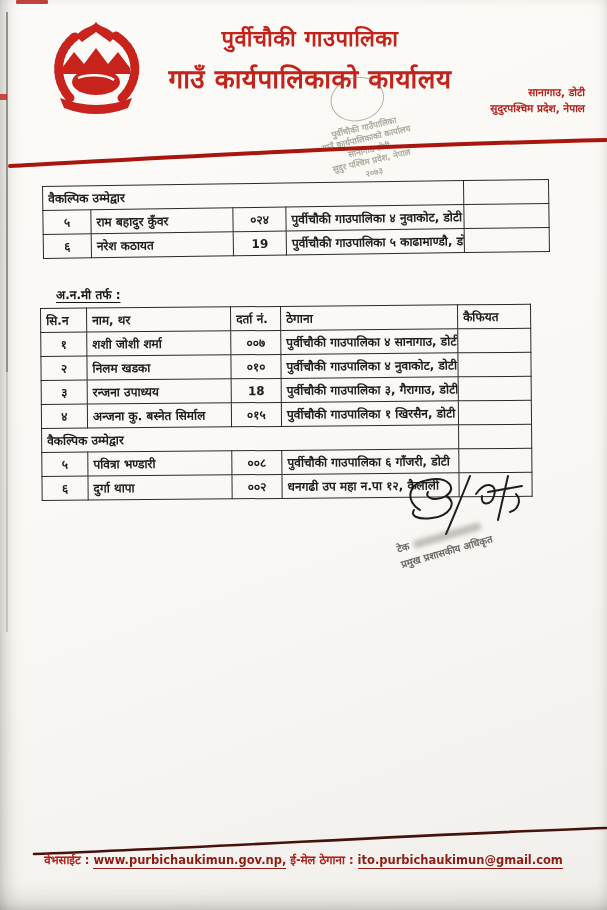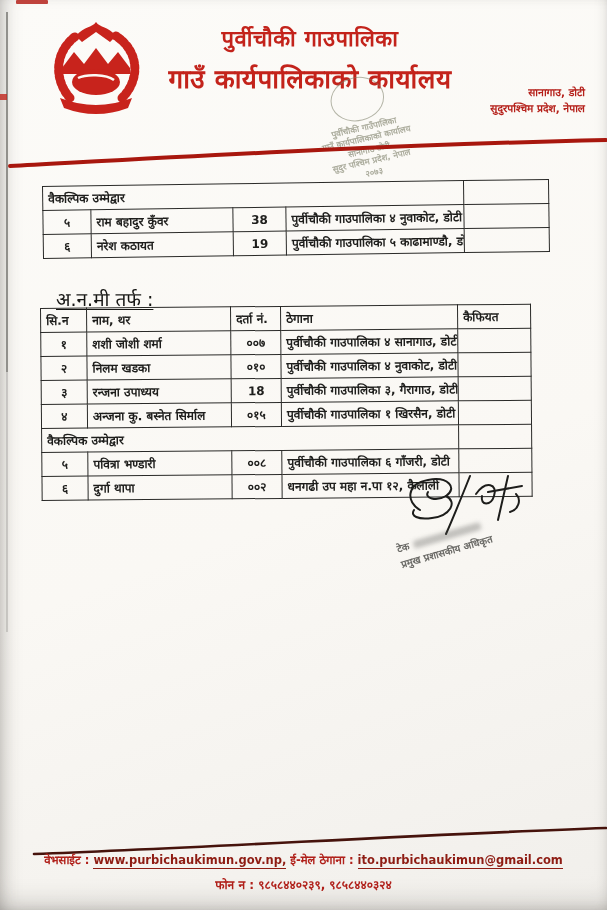--- a/index.html
+++ b/index.html
@@ -46,21 +46,21 @@
     border:1.6px solid #2a2a28;
     font-size:12px;font-weight:700;color:#1e1e1c;
     padding:1px 5px;height:21px;overflow:hidden;white-space:nowrap;
     text-align:left;vertical-align:middle;background:transparent;
   }
   table.doc td.c{text-align:center;}
   table.doc .sub{font-size:12px;}
   .t1{left:42px;top:186px;transform:rotate(-0.8deg);transform-origin:left top;}
   .t2{left:40px;top:308px;transform:rotate(-0.5deg);transform-origin:left top;}
   .sec-label{
-    left:56px;top:286px;font-size:19px;font-weight:400;color:#161614;
+    left:56px;top:286px;font-size:12px;font-weight:700;color:#161614;
     text-decoration:underline;text-underline-offset:3px;
   }
 
   
   .sig-stamp{
     left:396px;top:518px;width:170px;
     transform:rotate(-16deg);color:rgba(70,70,66,.8);
     font-size:10px;font-weight:700;line-height:1.6;text-align:left;
   }
   .sig-stamp .smudge{
@@ -136,21 +136,21 @@
         <col style="width:85px">
       </colgroup>
     <tbody>
         <tr>
       <td colspan="4" class="sub">वैकल्पिक उम्मेद्वार</td>
       <td></td>
     </tr>
     <tr>
       <td class="c">५</td>
       <td>राम बहादुर कुँवर</td>
-      <td class="c">38</td>
+      <td class="c">०२४</td>
       <td>पुर्वीचौकी गाउपालिका ४ नुवाकोट, डोटी</td>
       <td></td>
     </tr>
     <tr>
       <td class="c">६</td>
       <td>नरेश कठायत</td>
       <td class="c">19</td>
       <td>पुर्वीचौकी गाउपालिका ५ काढामाण्डौ, डोटी</td>
       <td></td>
     </tr>
@@ -246,15 +246,14 @@
   <svg class="abs" style="left:0;top:824px;" width="607" height="34">
     <path d="M34,30 C200,24 430,10 606,4" stroke="#46130c" stroke-width="2.6" fill="none" stroke-linecap="round"></path>
   </svg>
 
   <div class="abs footer-text1">
     <span>वेभसाईट :</span>
     <span class="lnk">www.purbichaukimun.gov.np,</span>
     <span>ई-मेल ठेगाना :</span>
     <span class="lnk">ito.purbichaukimun@gmail.com</span>
   </div>
-  <div class="abs footer-text2">फोन न : ९८५८४४०२३९, ९८५८४४०३२४</div>
 
 </div>
 
 </body></html>

